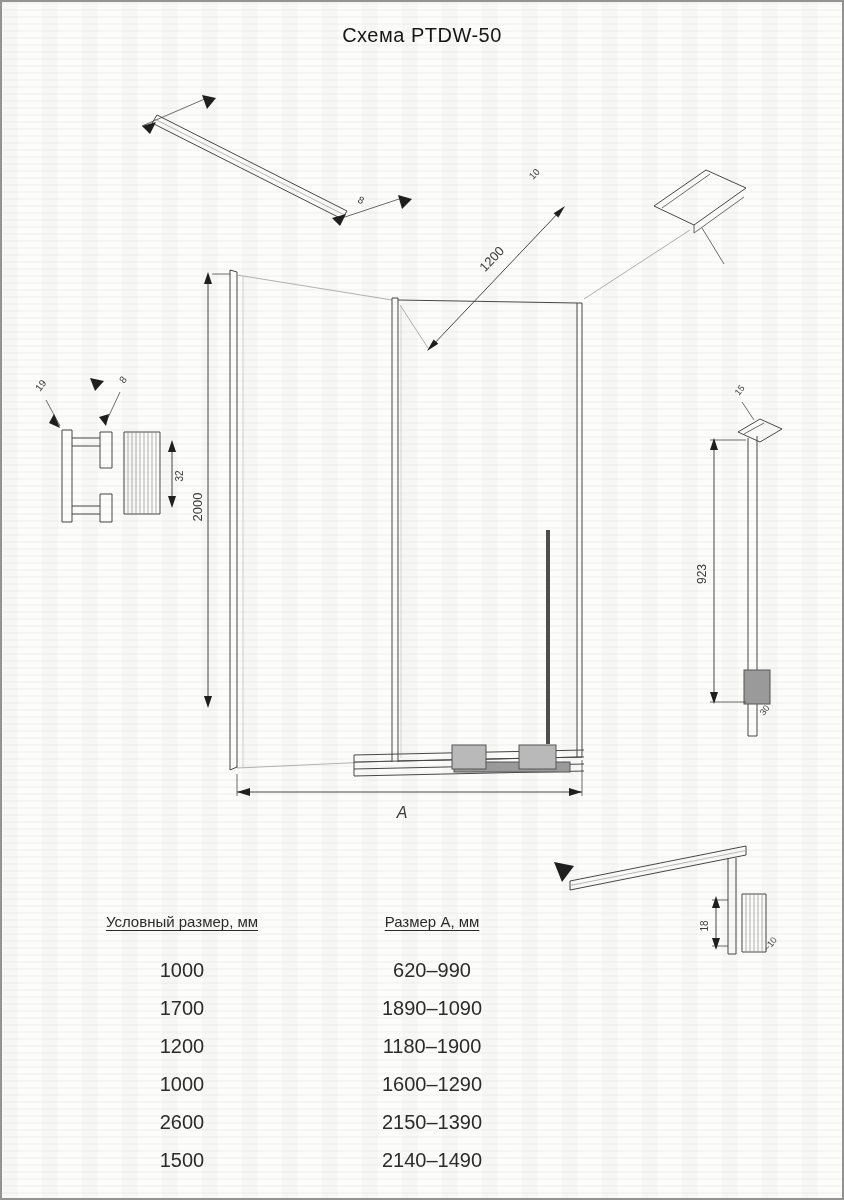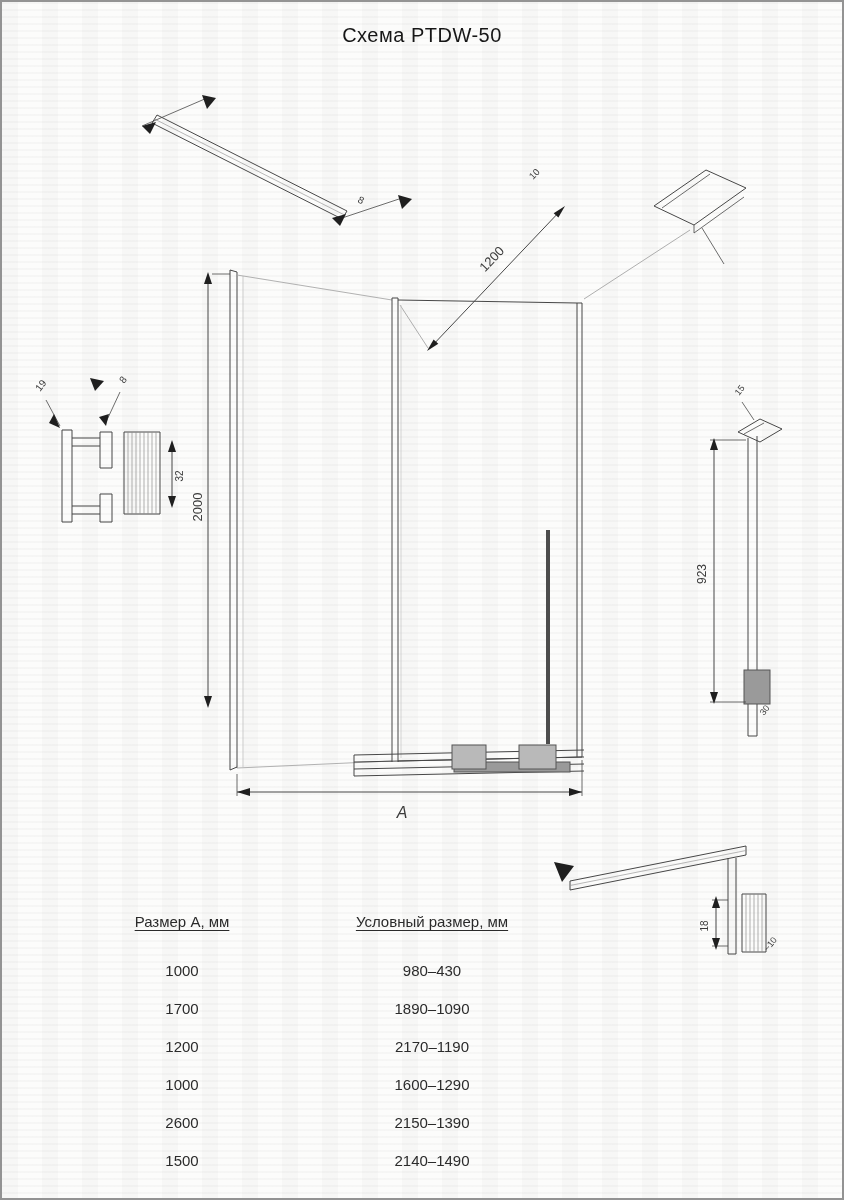--- a/index.html
+++ b/index.html
@@ -20,21 +20,21 @@
     font-size:20px;color:#161616;letter-spacing:.5px;
   }
   svg.drawing{position:absolute;left:0;top:0;width:844px;height:1200px;}
   svg text{font-family:"Liberation Sans",sans-serif;fill:#3b3b3b;}
 
   .size-table{position:absolute;left:55px;top:903px;width:500px;color:#2b2b2b;}
   .thead,.trow{display:grid;grid-template-columns:250px 250px;}
   .thead{height:46px;padding-top:8px;box-sizing:border-box;}
   .th{text-align:center;font-size:15px;text-decoration:underline;text-underline-offset:3px;}
   .trow{height:38px;align-items:center;}
-  .td{text-align:center;font-size:15px;}
+  .td{text-align:center;font-size:20px;}
 </style>
 </head>
 <body>
 
 <div class="page">
 
   <div class="title">Схема PTDW-50</div>
 
   <svg class="drawing" viewBox="0 0 844 1200" fill="none" stroke="#474747" stroke-width="1">
 
@@ -200,34 +200,34 @@
       <path d="M714 900 V942"></path>
       <path d="M714 894 L710 906 L718 906 Z" fill="#1f1f1f" stroke="none"></path>
       <path d="M714 948 L710 936 L718 936 Z" fill="#1f1f1f" stroke="none"></path>
       <text transform="rotate(-90 706 924)" x="706" y="924" font-size="10" stroke="none" text-anchor="middle">18</text>
       <text transform="rotate(-52 766 950)" x="766" y="950" font-size="9" stroke="none">~10</text>
     </g>
   </svg>
 
   <div class="size-table">
     <div class="thead">
+      <div class="th">Условный размер, мм</div>
       <div class="th">Размер A, мм</div>
-      <div class="th">Условный размер, мм</div>
     </div>
     <div class="trow">
       <div class="td">1000</div>
-      <div class="td">980–430</div>
+      <div class="td">620–990</div>
     </div>
     <div class="trow">
       <div class="td">1700</div>
       <div class="td">1890–1090</div>
     </div>
     <div class="trow">
       <div class="td">1200</div>
-      <div class="td">2170–1190</div>
+      <div class="td">1180–1900</div>
     </div>
     <div class="trow">
       <div class="td">1000</div>
       <div class="td">1600–1290</div>
     </div>
     <div class="trow">
       <div class="td">2600</div>
       <div class="td">2150–1390</div>
     </div>
     <div class="trow">

